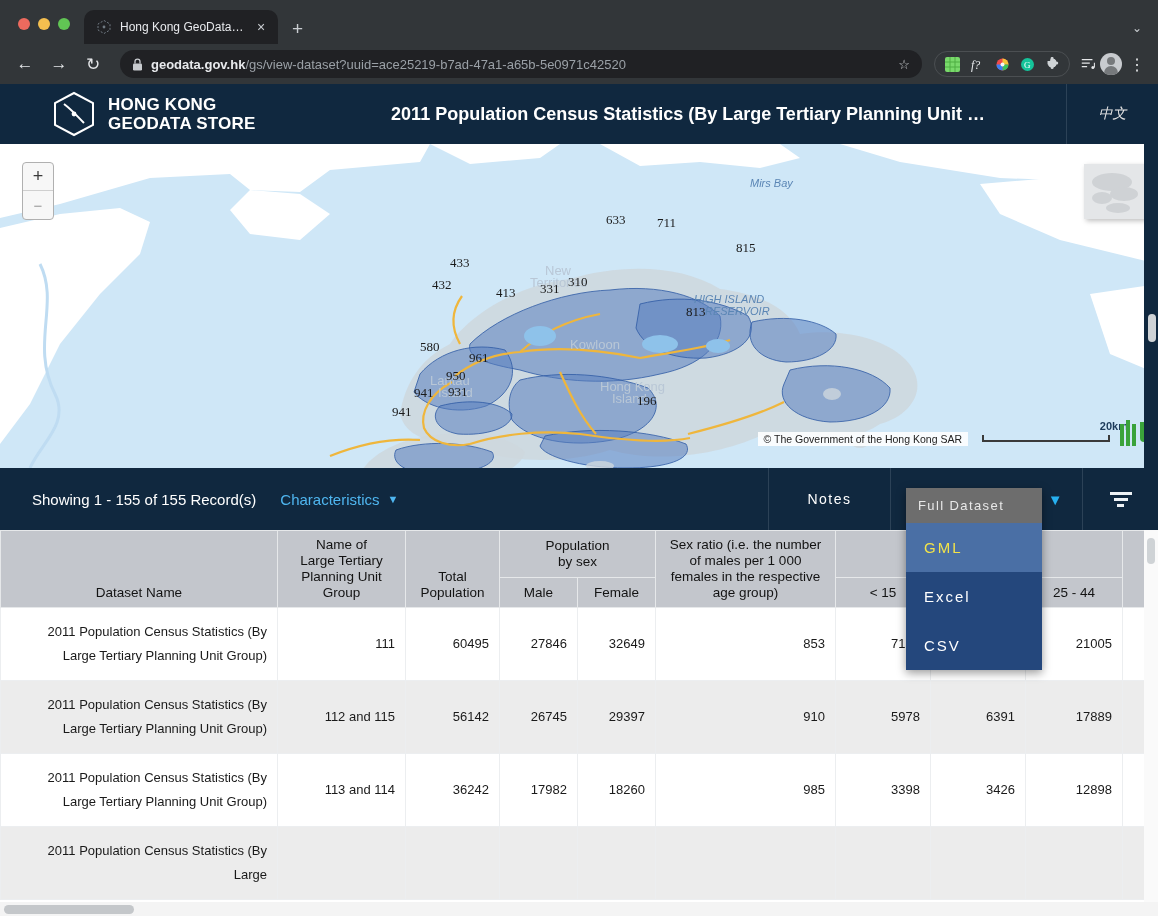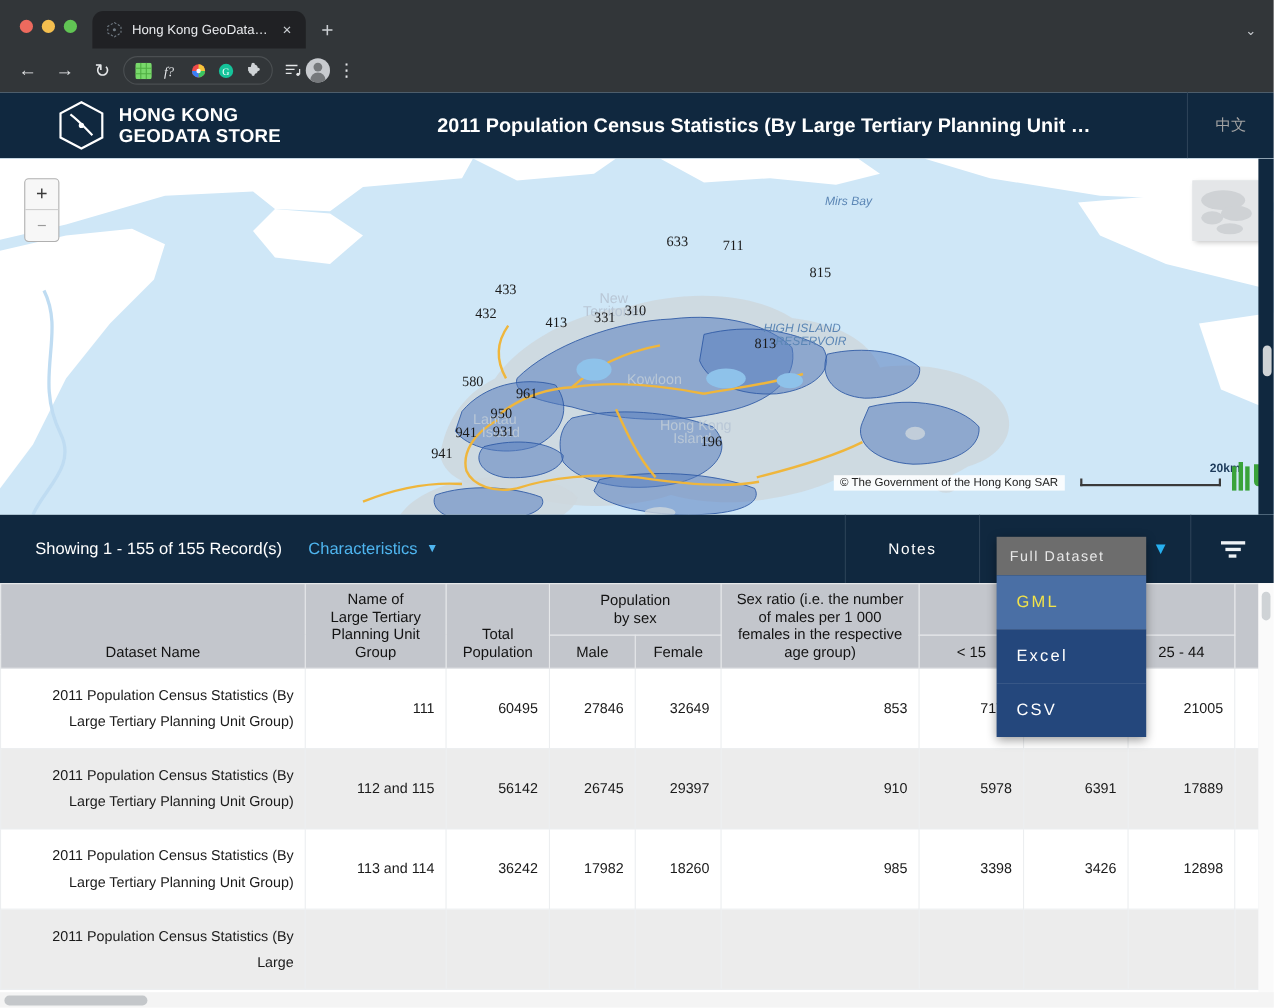--- a/index.html
+++ b/index.html
@@ -58,22 +58,22 @@
   .site-header {
     height: 60px; background: #10283f; display: flex; align-items: center; position: relative;
   }
   .brand { display: flex; align-items: center; gap: 12px; padding-left: 52px; width: 330px; }
   .brand-text { color: #fff; font-size: 17px; line-height: 19px; font-weight: 700; letter-spacing: .2px; }
   .page-title {
     flex: 1; color: #ffffff; font-size: 18px; font-weight: 700; text-align: center;
     white-space: nowrap; overflow: hidden; text-overflow: ellipsis; padding-right: 20px;
   }
   .lang-btn {
-    width: 79px; height: 60px; display: flex; align-items: center; justify-content: center;
-    color: #a3a3a3; font-size: 14px; border-left: 1px solid #2c4257; cursor: pointer;
+    width: 92px; height: 60px; display: flex; align-items: center; justify-content: center;
+    color: #e5e5e5; font-size: 14px; border-left: 1px solid #2c4257; cursor: pointer; font-style: italic;
   }
 
   
   .map { position: relative; height: 324px; background: #cfe7f7; overflow: hidden; }
   .map-svg { position: absolute; inset: 0; width: 100%; height: 100%; }
   .zoom-ctl {
     position: absolute; left: 22px; top: 18px; width: 32px;
     background: #f7f7f7; border: 1px solid #b0b0b0; border-radius: 4px; z-index: 5;
   }
   .zoom-ctl div { height: 28px; display: flex; align-items: center; justify-content: center;
@@ -176,20 +176,28 @@
       <span class="tab-close">×</span>
     </div>
     <span class="newtab">+</span>
     <span class="chev-down-win">⌄</span>
   </div>
 
   <div class="toolbar">
     <span class="navbtn">←</span>
     <span class="navbtn">→</span>
     <span class="navbtn">↻</span>
+    <div class="omnibox">
+      <svg width="11" height="13" viewBox="0 0 11 13">
+        <rect x="1" y="5.5" width="9" height="7" rx="1.3" fill="#c8cbcf"></rect>
+        <path d="M3 5.5V3.6a2.5 2.5 0 0 1 5 0v1.9" fill="none" stroke="#c8cbcf" stroke-width="1.3"></path>
+      </svg>
+      <span class="url"><b>geodata.gov.hk</b><span>/gs/view-dataset?uuid=ace25219-b7ad-47a1-a65b-5e0971c42520</span></span>
+      <span class="star">☆</span>
+    </div>
     <div class="ext-group">
       <span class="ext">
         <svg width="15" height="15" viewBox="0 0 15 15">
             <rect width="15" height="15" rx="2" fill="#79d96b"></rect>
             <path d="M0 5h15M0 10h15M5 0v15M10 0v15" stroke="#4fae42" stroke-width="1"></path>
           </svg>
       </span>
       <span class="ext">
         <svg width="15" height="15" viewBox="0 0 15 15">
             <text x="1" y="12" font-family="Liberation Serif, serif" font-style="italic" font-size="12" fill="#e8eaed">f?</text>

